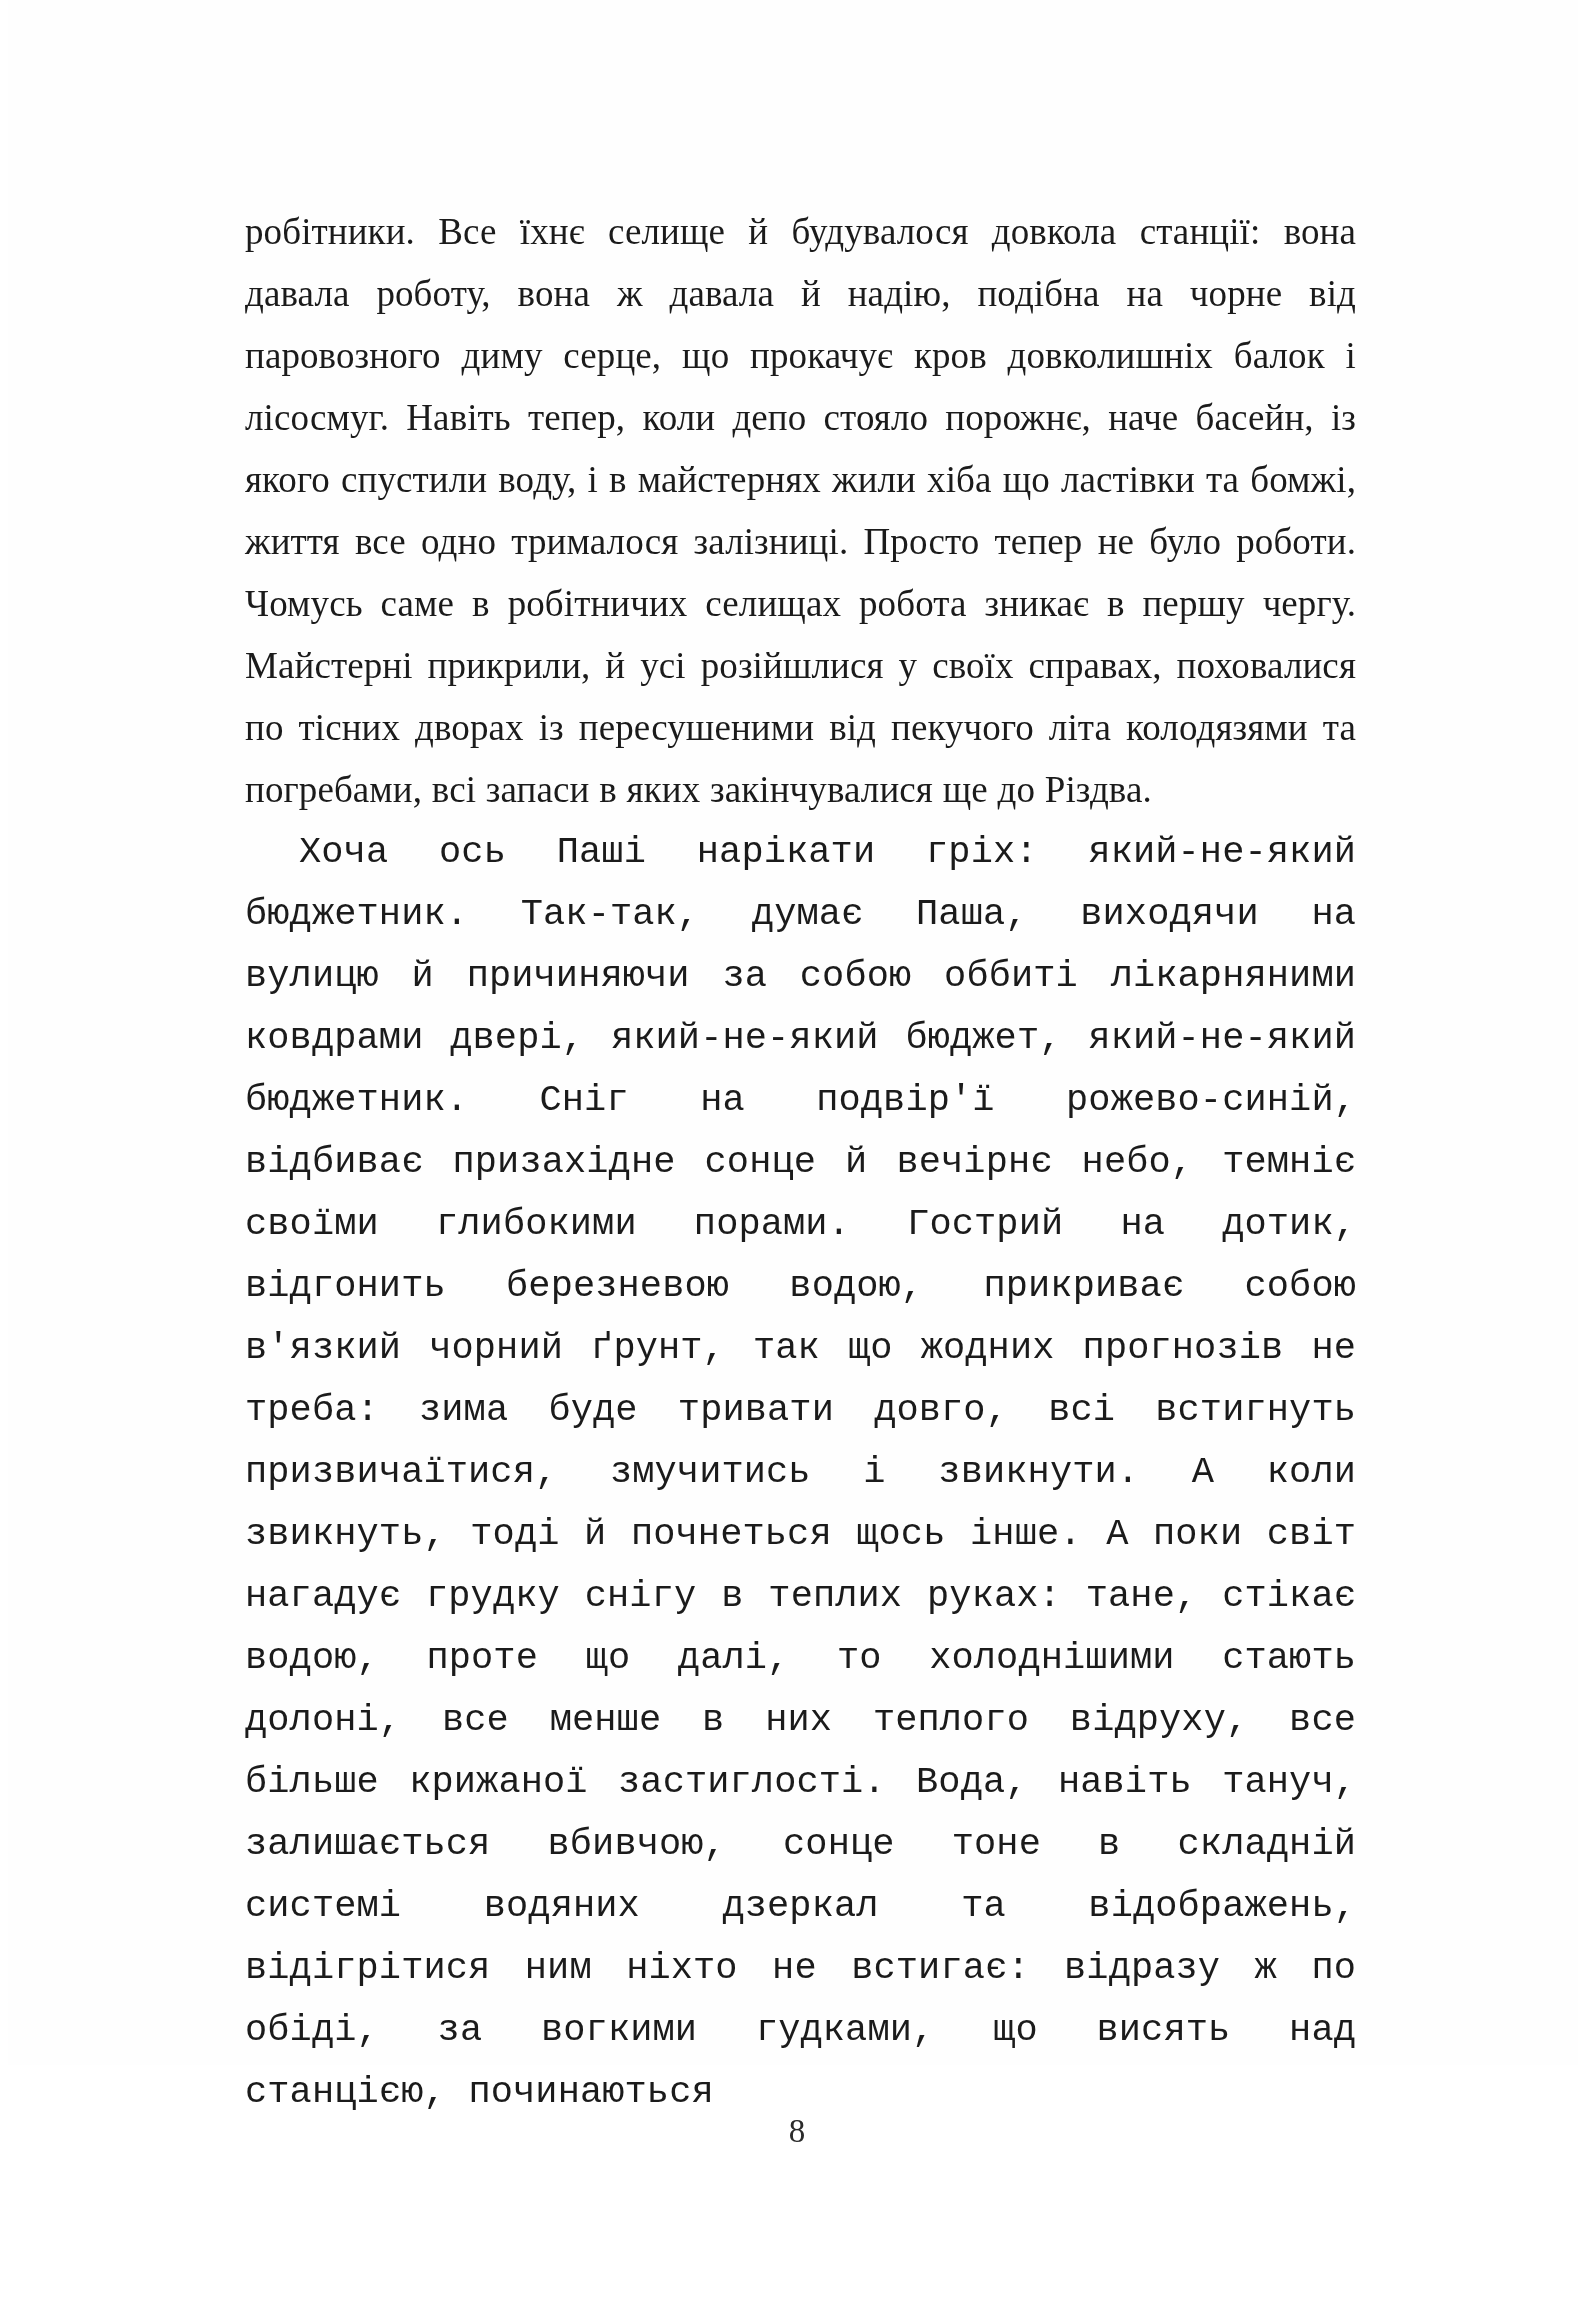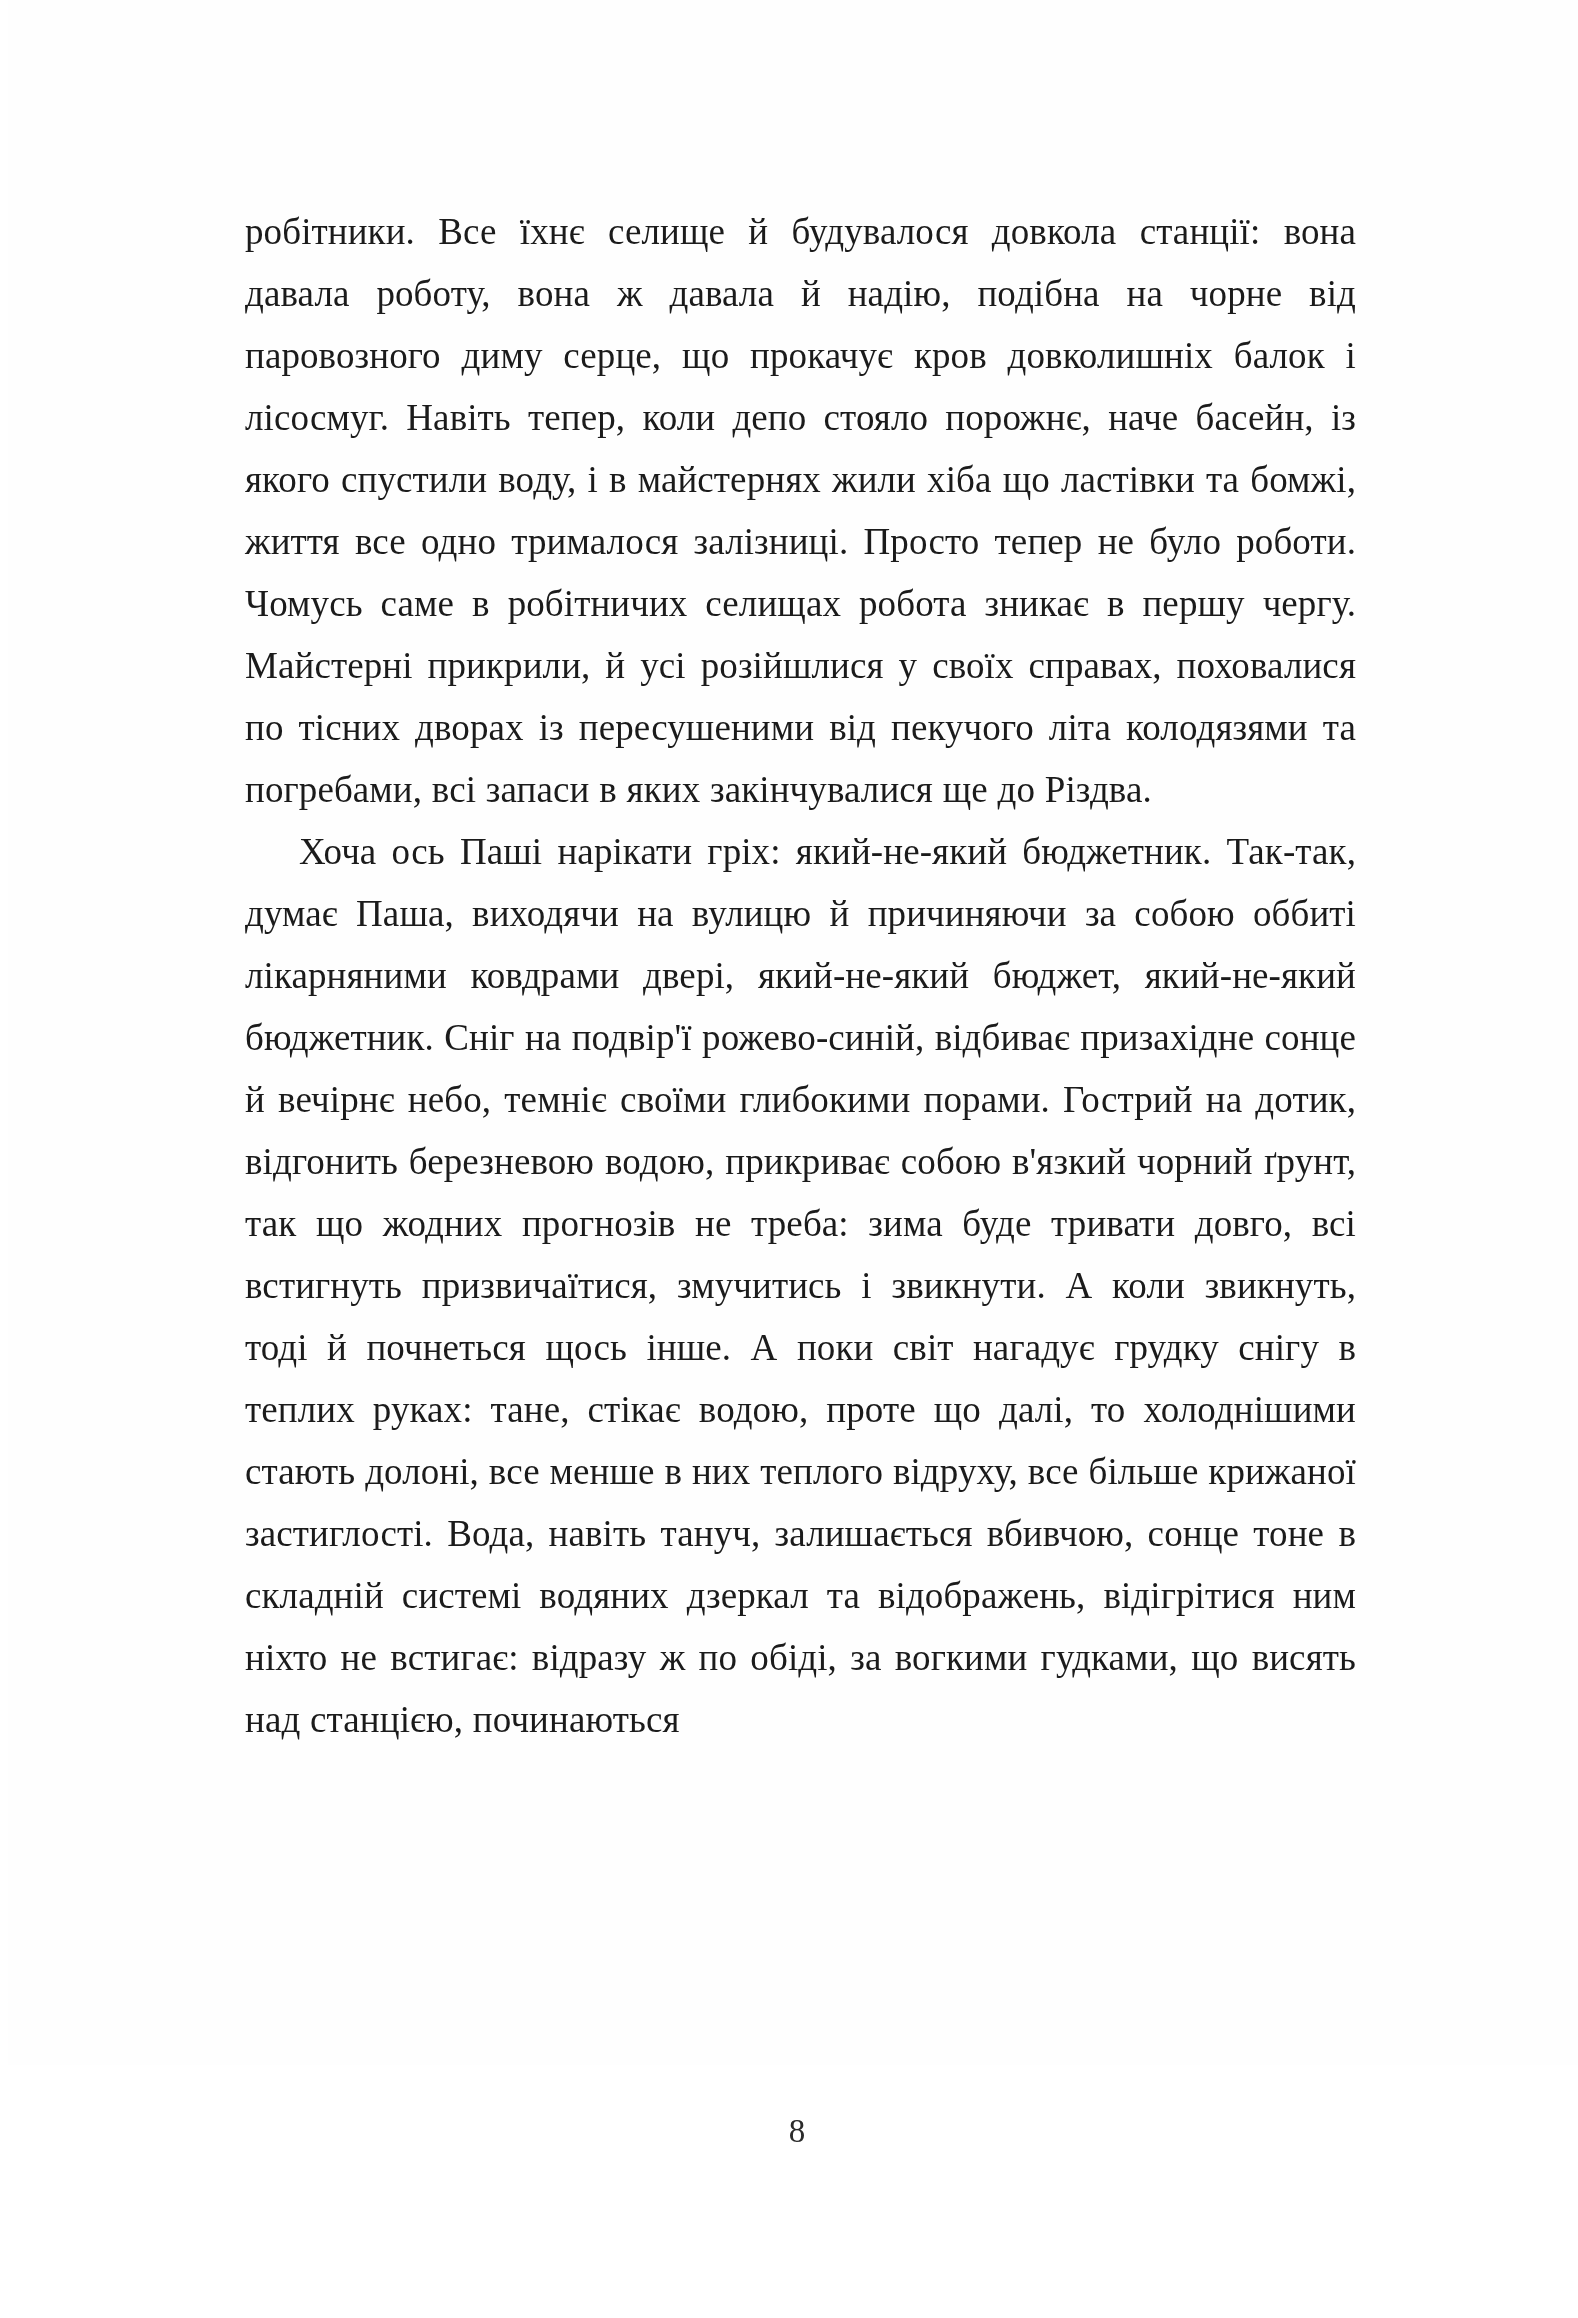--- a/index.html
+++ b/index.html
@@ -36,20 +36,21 @@
     text-align: justify;
     text-justify: inter-word;
     letter-spacing: 0.1px;
     word-spacing: 0.4px;
     color: #1b1b1b;
     text-rendering: optimizeLegibility;
     -webkit-font-smoothing: antialiased;
   }
   .para.indent {
     text-indent: 54px;
+    font-family: Liberation Mono, monospace;
   }
   .para + .para {
     margin-top: 0;
   }
   .folio {
     position: absolute;
     left: 0;
     top: 2112px;
     width: 1578px;
     text-align: center;

